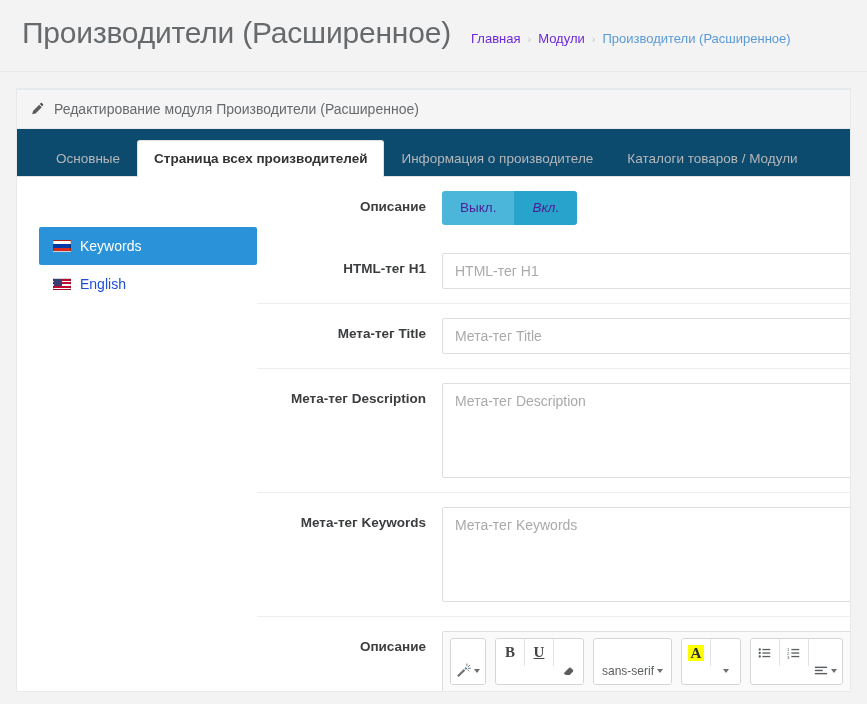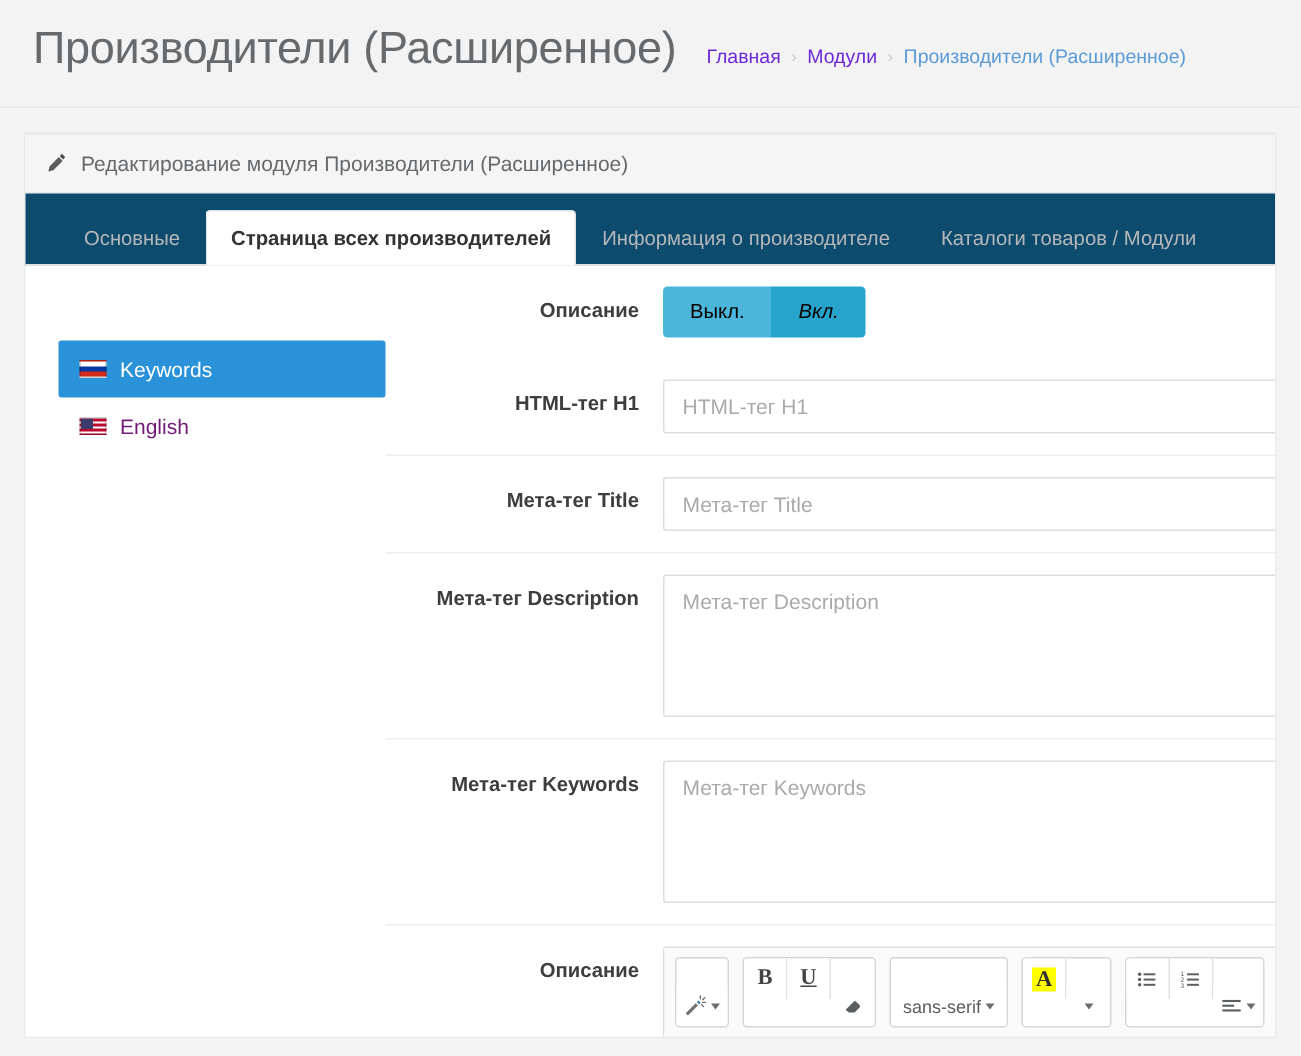--- a/index.html
+++ b/index.html
@@ -106,21 +106,21 @@
     flex: 0 0 240px;
     padding-left: 22px;
     padding-top: 36px;
   }
   .lang-item {
     display: flex;
     align-items: center;
     gap: 9px;
     padding: 11px 14px;
     font-size: 14px;
-    color: #701a75;
+    color: #1d4ed8;
     cursor: pointer;
     border-radius: 2px;
   }
   .lang-item.active {
     background: #2a92d8;
     color: #ffffff;
   }
   .flag {
     width: 18px; height: 12px;
     display: inline-block;
@@ -176,21 +176,21 @@
   .ctrl-field {
     flex: 1;
     min-width: 0;
     padding-right: 0;
   }
 
   
   .btn-group { display: inline-flex; }
   .btn-toggle {
     font-size: 13.5px;
-    color: #000000;
+    color: #4c1d95;
     padding: 9px 18px;
     border: none;
     cursor: pointer;
     line-height: 1.2;
     font-family: inherit;
   }
   .btn-toggle.off { background: #4cb6da; border-radius: 3px 0 0 3px; }
   .btn-toggle.on  { background: #27a3cc; border-radius: 0 3px 3px 0; font-style: italic; }
 
   

